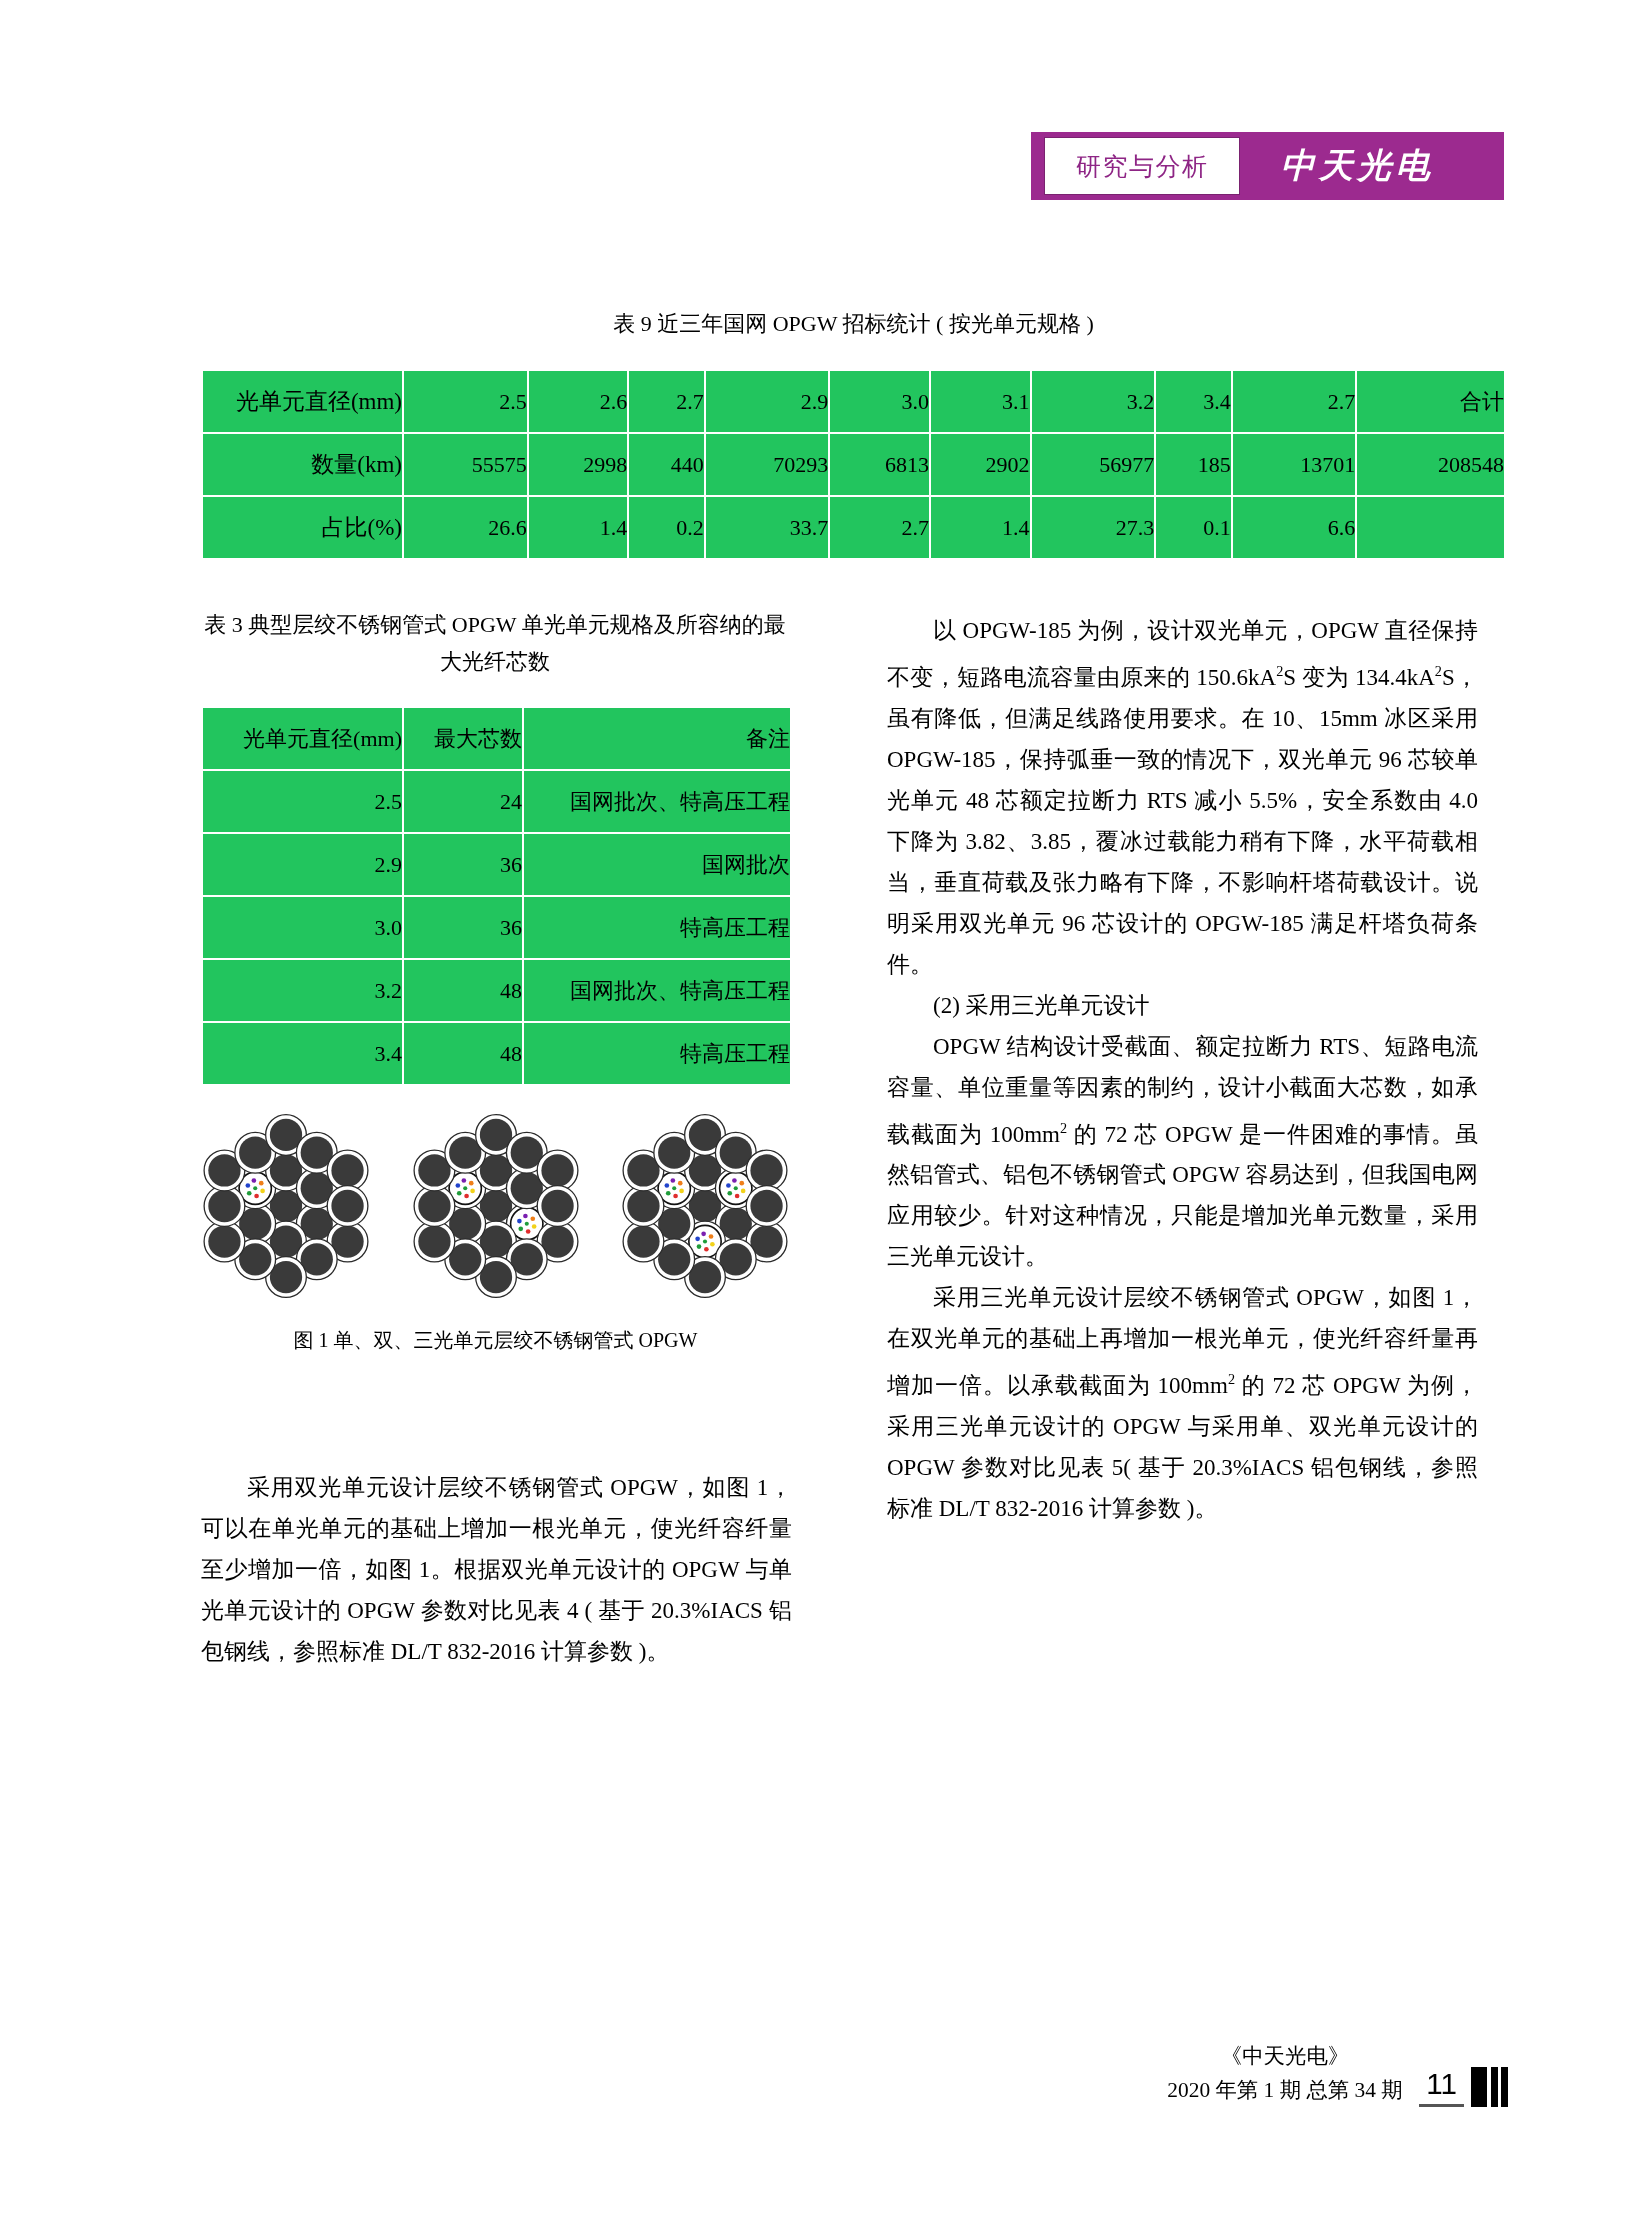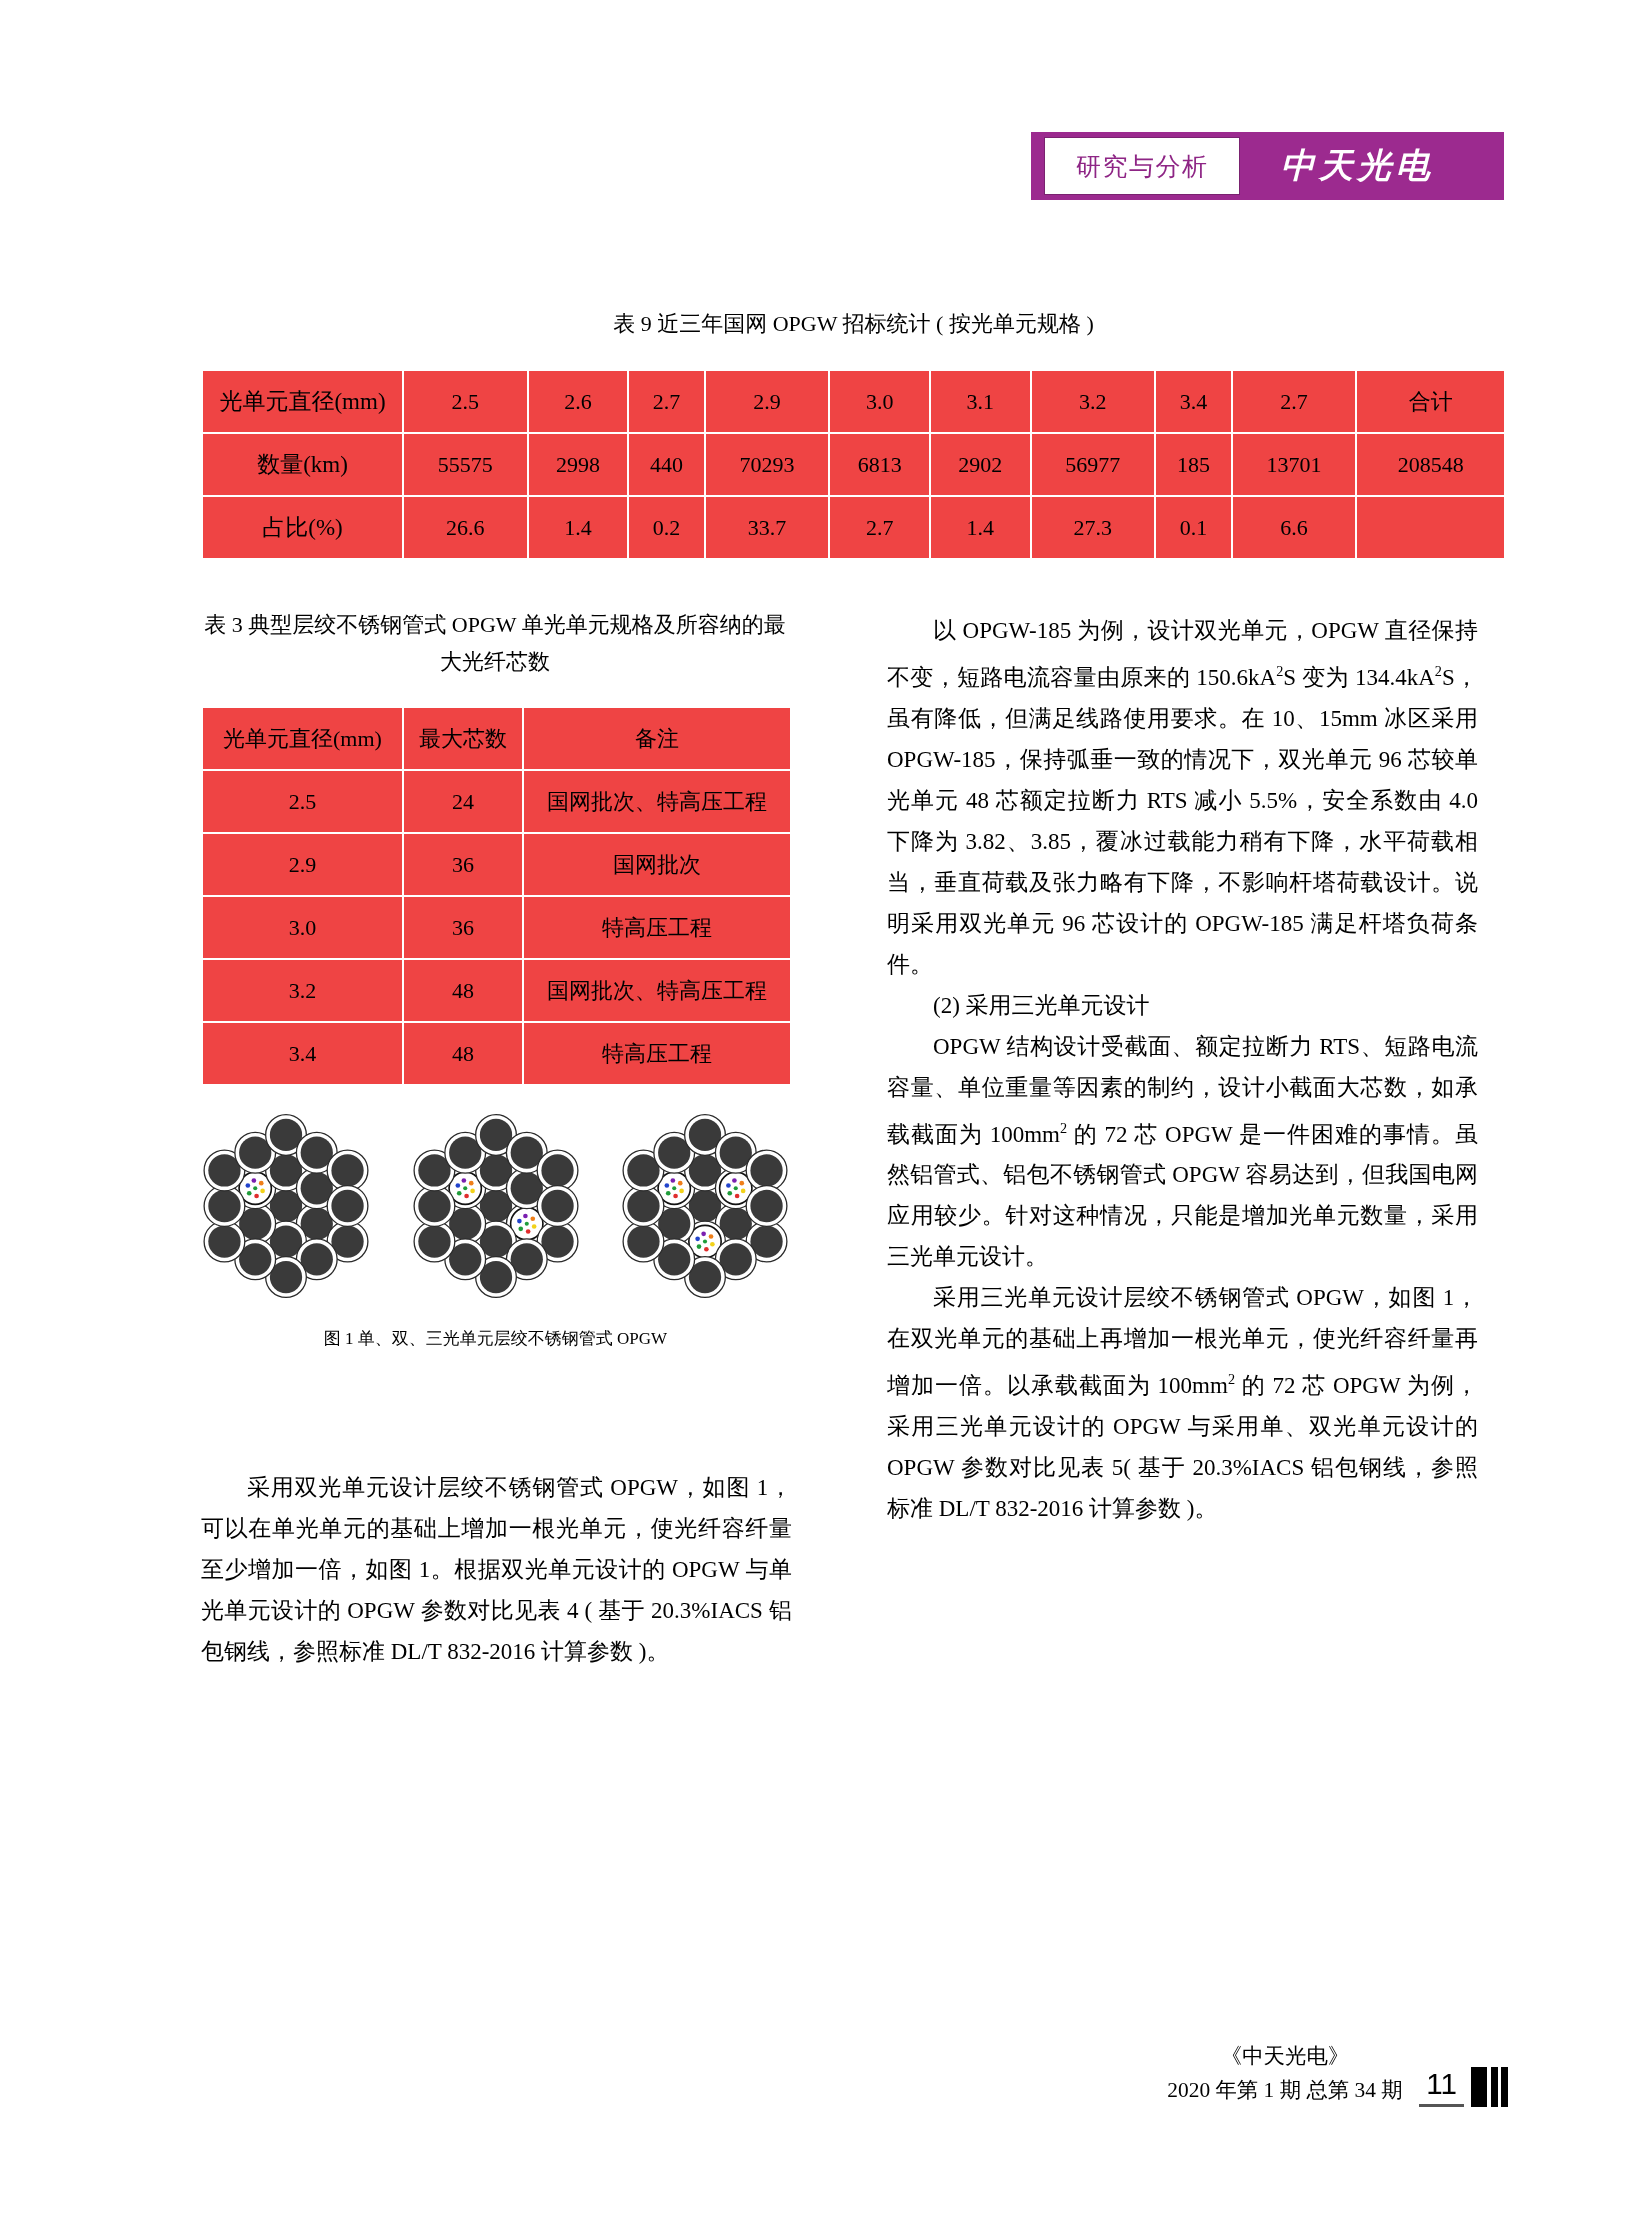--- a/index.html
+++ b/index.html
@@ -39,23 +39,23 @@
   .tbl-caption{
     text-align:center;
     font-size:22px;
     line-height:34px;
   }
 
   
   .t2-wrap{position:absolute;left:201px;top:369px;width:1305px;}
   table.dtable{border-collapse:collapse;width:100%;}
   table.dtable td{
-    background:#ef4444;
+    background:#22c55e;
     border:2.2px solid #ffffff;
-    text-align:center;
+    text-align:right;
     font-size:22px;
     padding:0;
     height:61px;
   }
   .t2-wrap td{font-size:23px;}
   .t2-wrap td.lbl{width:199px;font-size:23px;}
 
   
   .t3-cap{position:absolute;left:196px;top:606px;width:598px;
           text-align:center;font-size:22px;line-height:37px;}
@@ -63,21 +63,21 @@
   .t3-wrap td{height:68px;font-size:23px;}
   .t3-wrap td.c1{width:199px;}
   .t3-wrap td.c2{width:118px;}
 
   
   .figure{position:absolute;left:185px;top:1112px;width:621px;}
   .fig-row{display:flex;justify-content:space-between;padding:0 7.4px;}
   .fig-cell{width:188px;display:flex;flex-direction:column;align-items:center;}
   .fig-labels{display:flex;justify-content:space-between;padding:0 7.4px;margin-top:13.3px;}
   .fig-label{width:188px;text-align:center;font-size:23px;}
-  .fig-caption{margin-top:26.6px;text-align:center;font-size:17px;}
+  .fig-caption{margin-top:26.6px;text-align:center;font-size:20px;}
 
   
   .col{
     position:absolute;
     font-size:23px;
     line-height:41px;
     text-align:justify;
     text-justify:inter-ideograph;
   }
   .col p{margin:0 0 0 0;text-indent:46px;}

